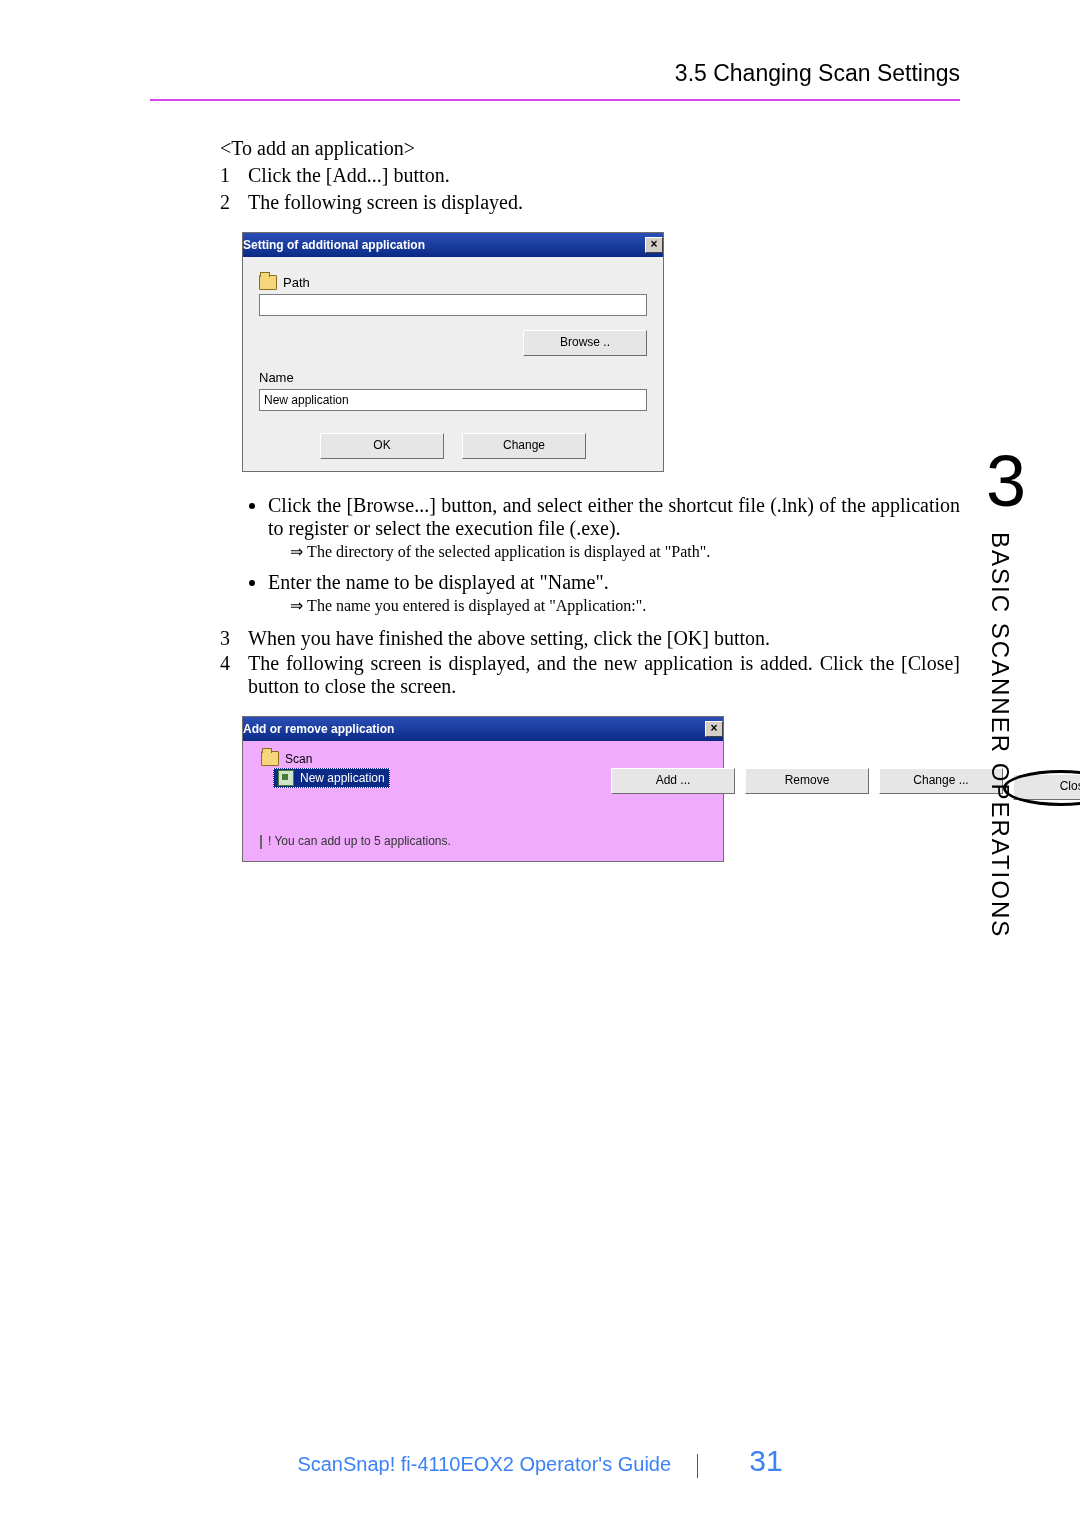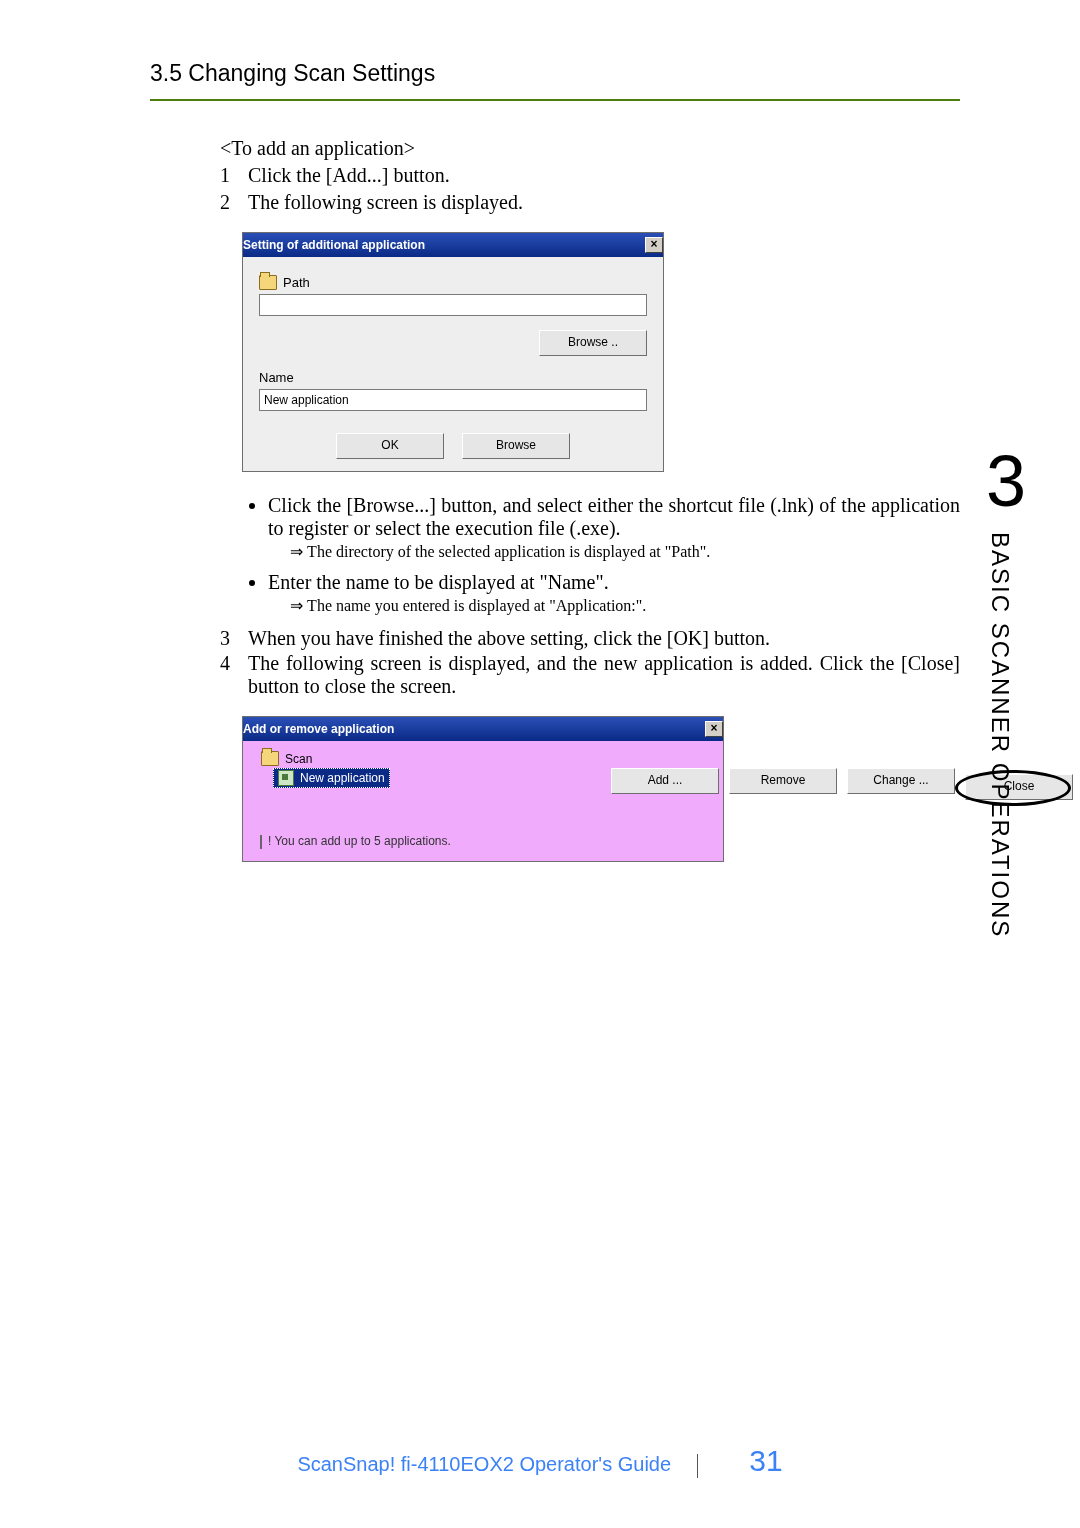--- a/index.html
+++ b/index.html
@@ -13,24 +13,25 @@
     position: relative;
     box-sizing: border-box;
   }
   .page {
     padding: 60px 120px 60px 150px;
     box-sizing: border-box;
     height: 100%;
     position: relative;
   }
   .header-section {
+    text-align: right;
     font-size: 23px;
     font-family: Arial, Helvetica, sans-serif;
     padding-bottom: 12px;
-    border-bottom: 2px solid #4d7c0f;
+    border-bottom: 2px solid #d946ef;
     margin-bottom: 36px;
   }
   .body {
     padding-left: 70px;
   }
   .intro-line {
     font-size: 20px;
     margin: 0 0 4px 0;
   }
   .step-line {
@@ -114,21 +115,21 @@
     min-width: 86px;
     height: 24px;
     background: #e6e6e6;
     border: 1px solid #fff;
     border-right-color:#6e6e6e;
     border-bottom-color:#6e6e6e;
     text-align: center;
     line-height: 22px;
     font-size: 12px;
     font-family: Tahoma, Arial, sans-serif;
-    padding: 0 10px;
+    padding: 0 18px;
   }
   .name-label { margin-bottom: 4px; display:block; }
   .name-input {
     width: 100%;
     height: 22px;
     background: #fff;
     border: 1px solid #7a7a7a;
     box-sizing: border-box;
     padding: 0 4px;
     font-size: 12px;
@@ -295,21 +296,21 @@
         </div>
         <div class="path-input"></div>
         <div class="btn-row-right">
           <div class="win-btn">Browse ..</div>
         </div>
         <span class="name-label">Name</span>
         <div class="name-input">New application</div>
       </div>
       <div class="dlg-footer">
         <div class="win-btn">OK</div>
-        <div class="win-btn">Browse</div>
+        <div class="win-btn">Change</div>
       </div>
     </div>
 
     <div class="bullet-block">
       <ul>
         <li>
           <span>Click the [Browse...] button, and select either the shortcut file (.lnk) of the application to register or select the execution file (.exe).</span>
           <div class="arrow-line"><span class="arrow-sym"></span><span>⇒ The directory of the selected application is displayed at "Path".</span></div>
         </li>
         <li>

